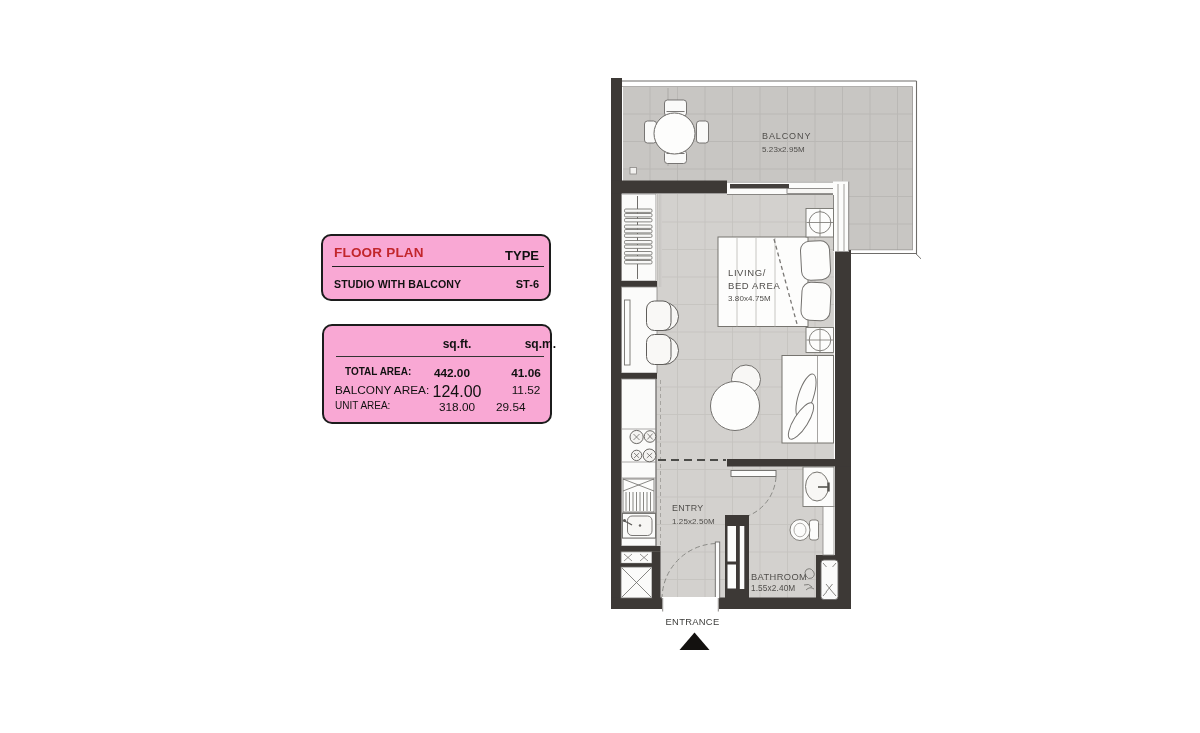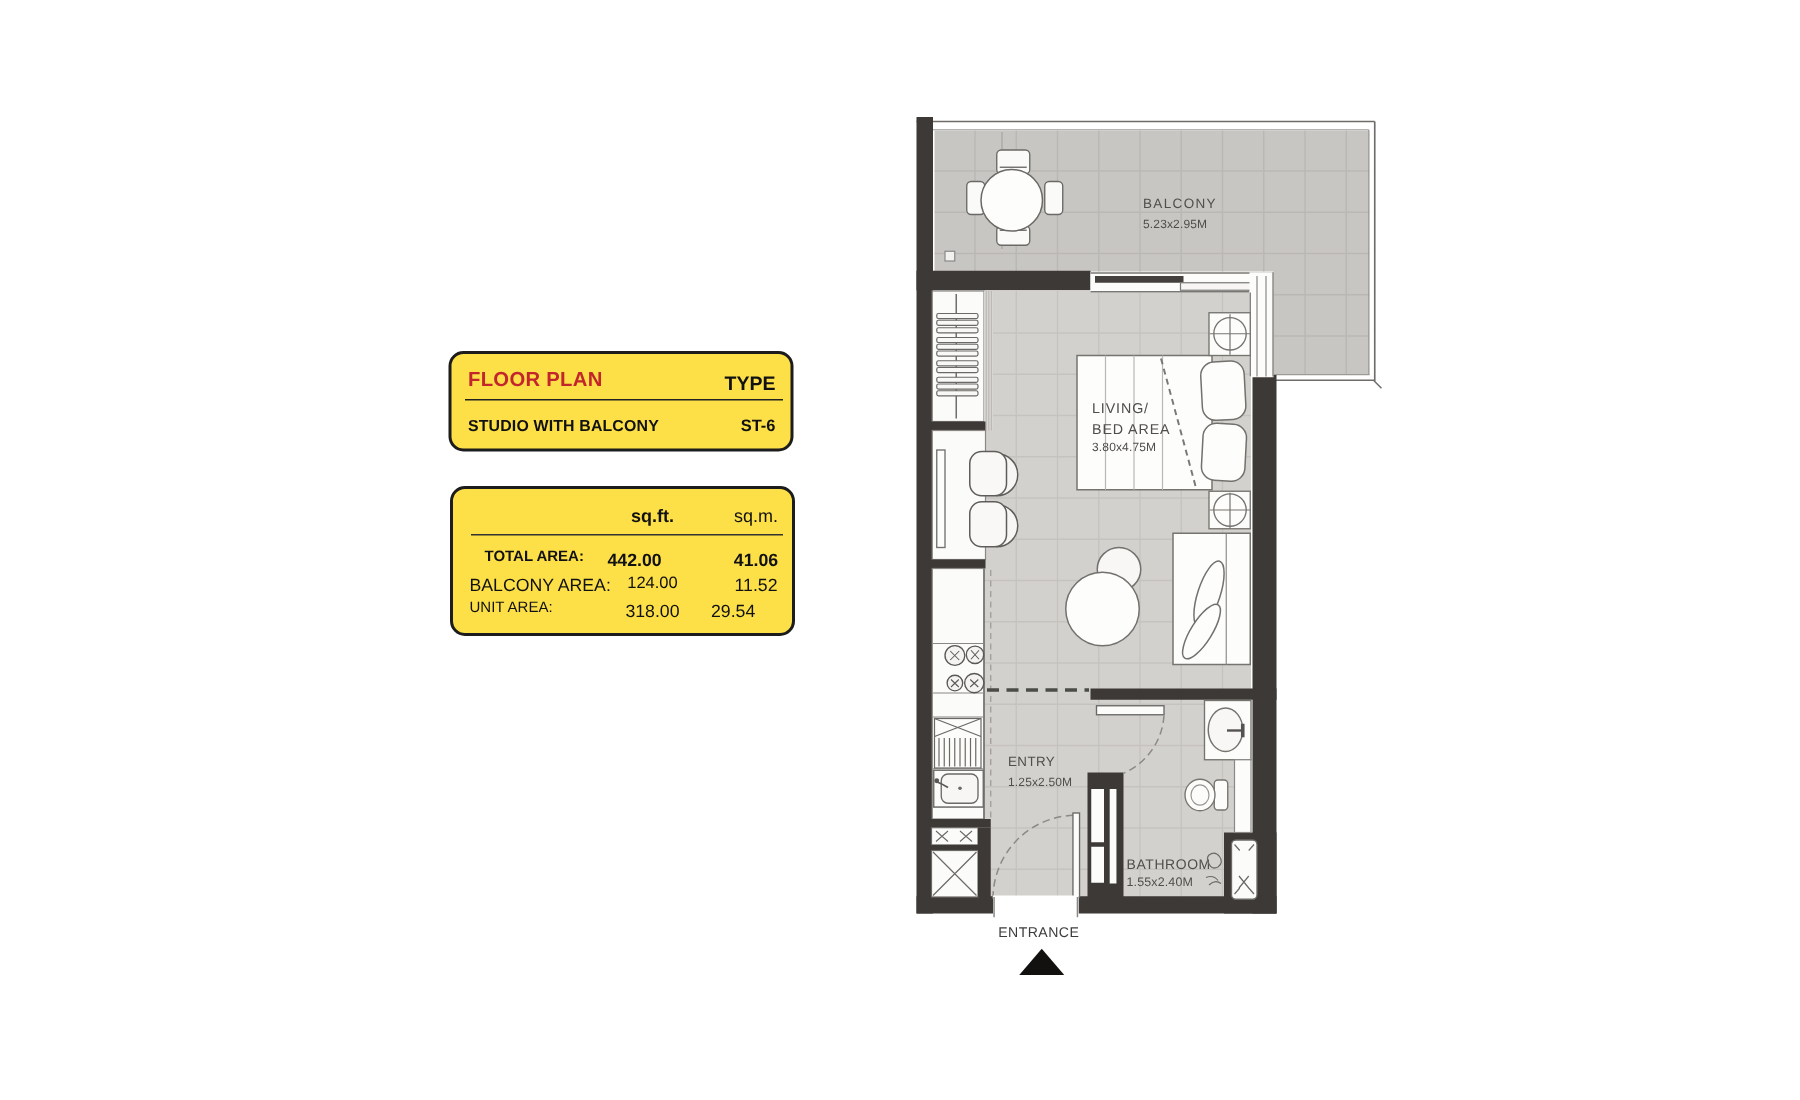--- a/index.html
+++ b/index.html
@@ -1,17 +1,17 @@
 <!DOCTYPE html>
 <html><head>
 <meta charset="utf-8">
 <style>
   html,body{margin:0;padding:0;}
   body{width:1200px;height:733px;background:#ffffff;font-family:"Liberation Sans",sans-serif;position:relative;overflow:hidden;}
-  .box{position:absolute;border:2px solid #1c1c1c;border-radius:10px;background:#fde047;}
+  .box{position:absolute;border:2px solid #1c1c1c;border-radius:10px;background:#f9a8d4;margin-left:22px;}
 </style>
 </head>
 <body>
 
 <div class="box" style="left:299px;top:234px;width:226px;height:63px;">
 
   <div style="position:absolute;left:11px;top:9px;font-size:13.5px;font-weight:bold;color:#c2262c;letter-spacing:0.2px;">FLOOR PLAN</div>
 
   <div style="position:absolute;right:10px;top:11.5px;font-size:13px;font-weight:bold;color:#111;">TYPE</div>
 
@@ -19,30 +19,30 @@
 
   <div style="position:absolute;left:11px;top:41.5px;font-size:10.6px;font-weight:bold;color:#111;letter-spacing:0.1px;">STUDIO WITH BALCONY</div>
 
   <div style="position:absolute;right:10px;top:41.5px;font-size:11px;font-weight:bold;color:#111;">ST-6</div>
 </div>
 
 <div class="box" style="left:300px;top:324px;width:226px;height:96px;">
 
   <div style="position:absolute;left:103px;top:11px;width:60px;text-align:center;font-size:12px;font-weight:bold;color:#111;">sq.ft.</div>
 
-  <div style="position:absolute;left:172px;top:11px;width:60px;text-align:center;font-size:12px;font-weight:normal;color:#111;">sq.m.</div>
+  <div style="position:absolute;left:172px;top:11px;width:60px;text-align:right;font-size:12px;font-weight:bold;color:#111;">sq.m.</div>
 
   <div style="position:absolute;left:12px;right:6px;top:30px;border-top:1.2px solid #333;"></div>
 
   <div style="position:absolute;left:21px;top:40px;font-size:10px;font-weight:bold;color:#111;">TOTAL AREA:</div>
-  <div style="position:absolute;left:103px;top:40px;width:60px;text-align:left;font-size:11.8px;font-weight:bold;color:#111;">442.00</div>
+  <div style="position:absolute;left:86px;top:40px;width:60px;text-align:right;font-size:11.8px;font-weight:bold;color:#111;">442.00</div>
   <div style="position:absolute;left:172px;top:40px;width:60px;text-align:center;font-size:11.8px;font-weight:bold;color:#111;">41.06</div>
 
   <div style="position:absolute;left:11px;top:57px;font-size:11.8px;color:#111;">BALCONY AREA:</div>
-  <div style="position:absolute;left:103px;top:57px;width:60px;text-align:center;font-size:11px;color:#111;">124.00</div>
+  <div style="position:absolute;left:103px;top:57px;width:60px;text-align:center;font-size:16px;color:#111;">124.00</div>
   <div style="position:absolute;left:172px;top:57px;width:60px;text-align:center;font-size:11.8px;color:#111;">11.52</div>
 
   <div style="position:absolute;left:11px;top:74px;font-size:10px;color:#111;">UNIT AREA:</div>
   <div style="position:absolute;left:103px;top:74px;width:60px;text-align:center;font-size:11.8px;color:#111;">318.00</div>
   <div style="position:absolute;left:172px;top:74px;width:60px;text-align:left;font-size:11.8px;color:#111;">29.54</div>
 </div>
 
 <svg width="1200" height="733" viewBox="0 0 1200 733" style="position:absolute;left:0;top:0;">
 <defs>
   <clipPath id="balclip">

